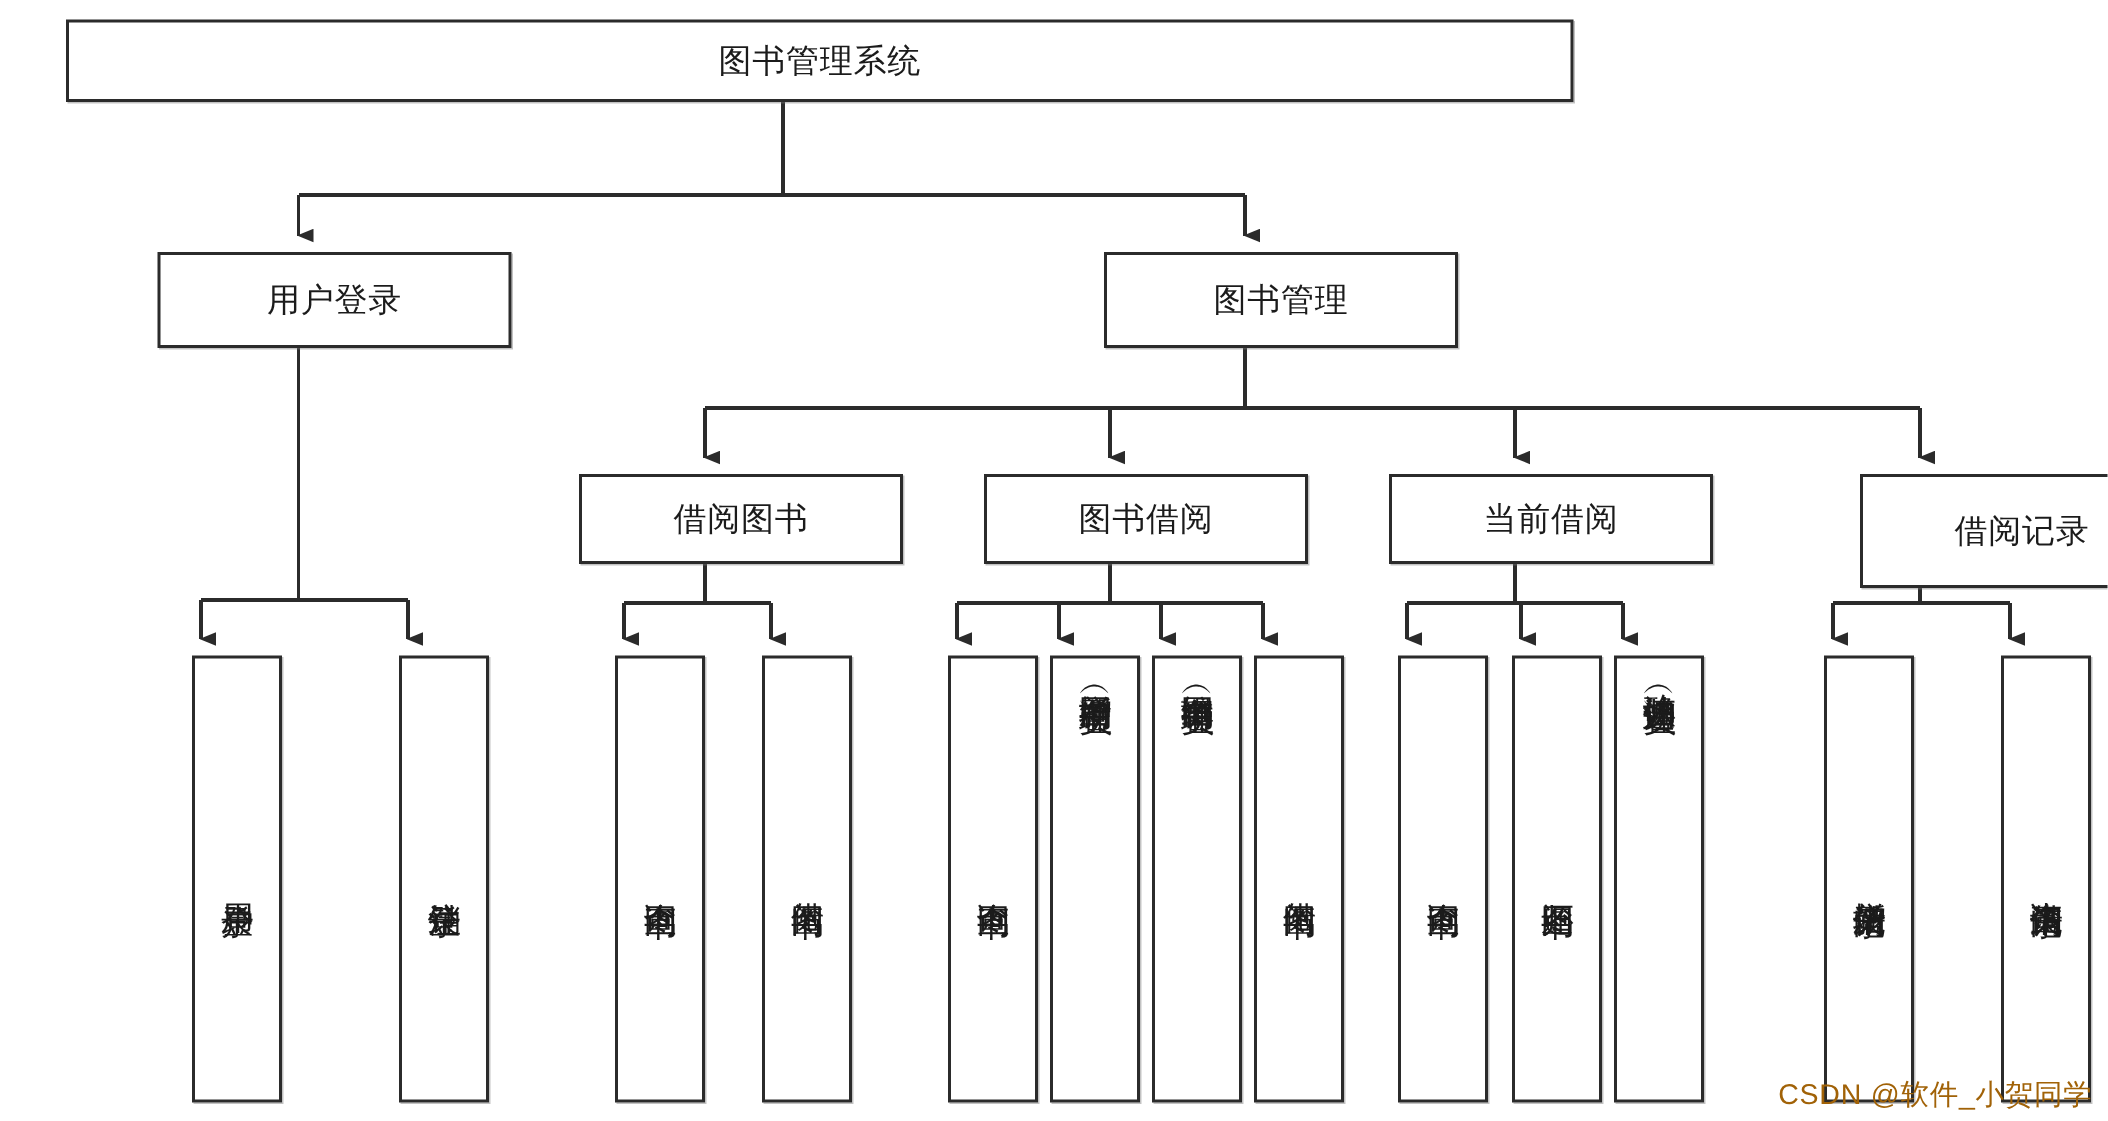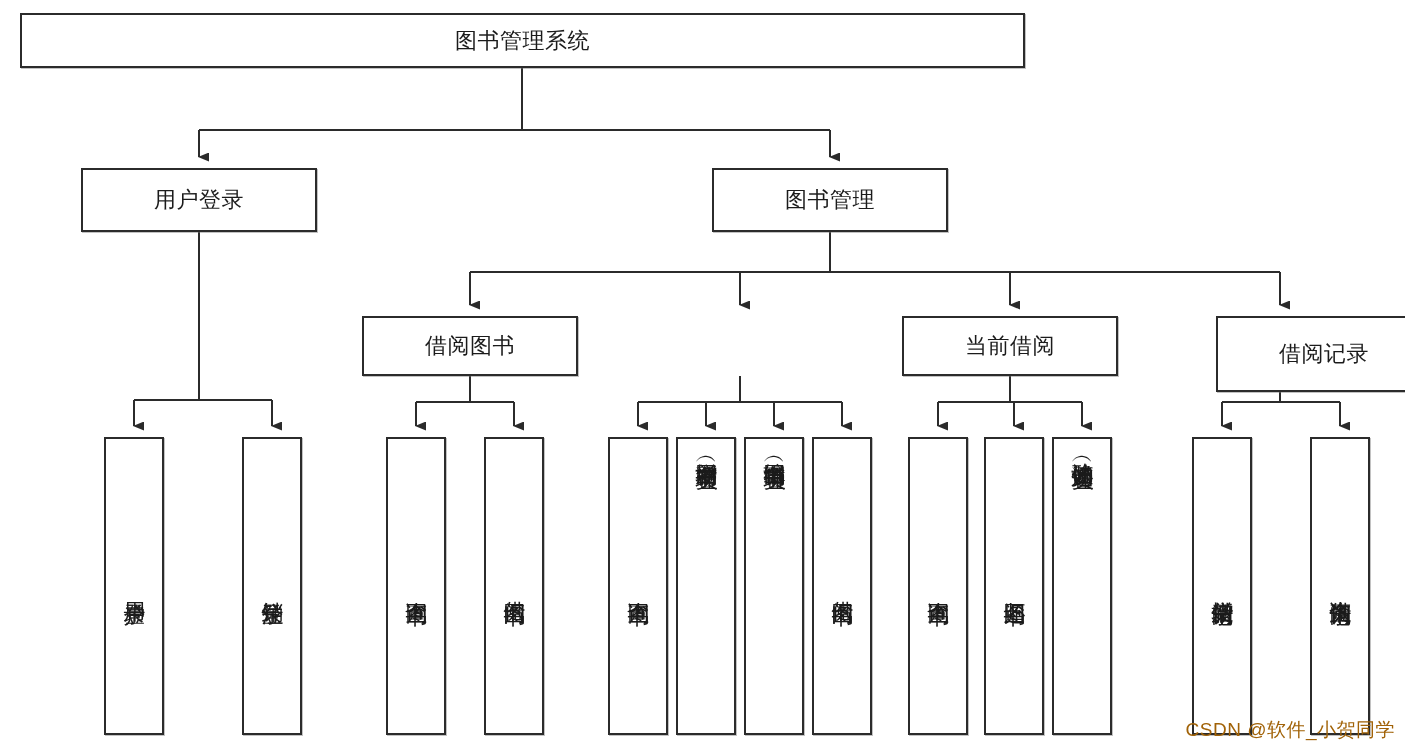--- a/index.html
+++ b/index.html
@@ -24,20 +24,21 @@
   .node-box {
     position: absolute;
     box-sizing: border-box;
     background: #ffffff;
     border: 2px solid #2b2b2b;
     box-shadow: 1px 1px 0 rgba(120,120,120,0.45);
     display: flex;
     align-items: center;
     justify-content: center;
     overflow: hidden;
+    margin-left: 24px;
   }
   .node-label-h {
     font-size: 22px;
     color: #1b1b1b;
     line-height: 1;
     white-space: nowrap;
     letter-spacing: 0.5px;
   }
   .node-label-v {
     writing-mode: vertical-rl;
@@ -139,20 +140,23 @@
   <div class="node-box" style="left:81px; top:168px; width:236px; height:64px;">
     <span class="node-label-h">用户登录</span>
   </div>
   <div class="node-box" style="left:712px; top:168px; width:236px; height:64px;">
     <span class="node-label-h">图书管理</span>
   </div>
 
   <div class="node-box" style="left:362px; top:316px; width:216px; height:60px;">
     <span class="node-label-h">借阅图书</span>
   </div>
+  <div class="node-box" style="left:632px; top:316px; width:216px; height:60px;">
+    <span class="node-label-h">图书借阅</span>
+  </div>
   <div class="node-box" style="left:902px; top:316px; width:216px; height:60px;justify-content:center;">
     <span class="node-label-h">当前借阅</span>
   </div>
   <div class="node-box" style="left:1216px; top:316px; width:216px; height:76px;">
     <span class="node-label-h">借阅记录</span>
   </div>
 
   <div class="node-box leaf-box centered" style="left:104px; top:437px; width:60px; height:298px;">
     <span class="node-label-v">用户登录</span>
   </div>

